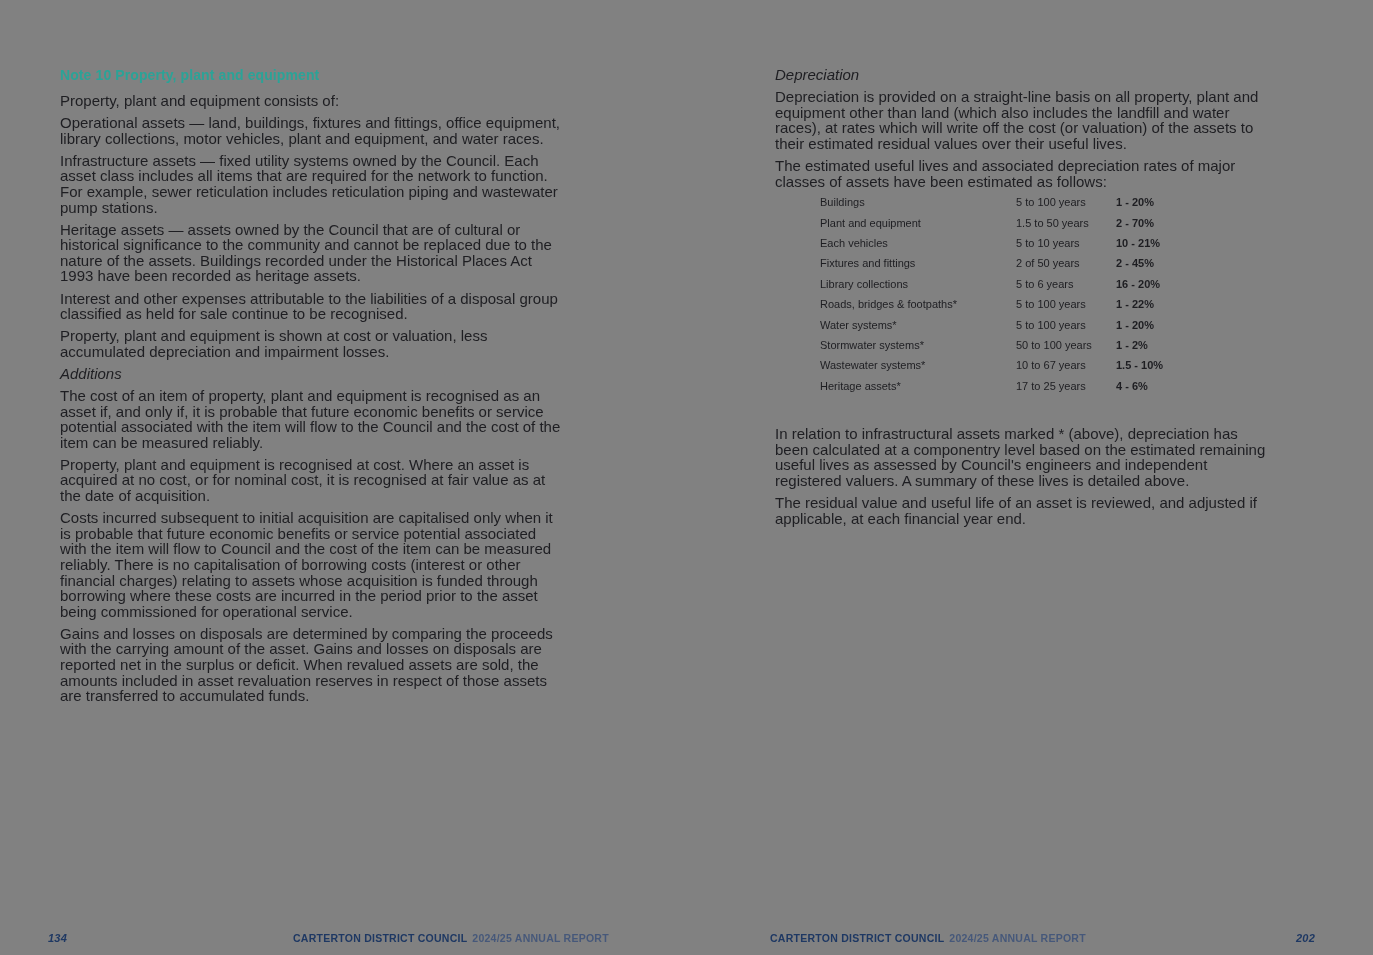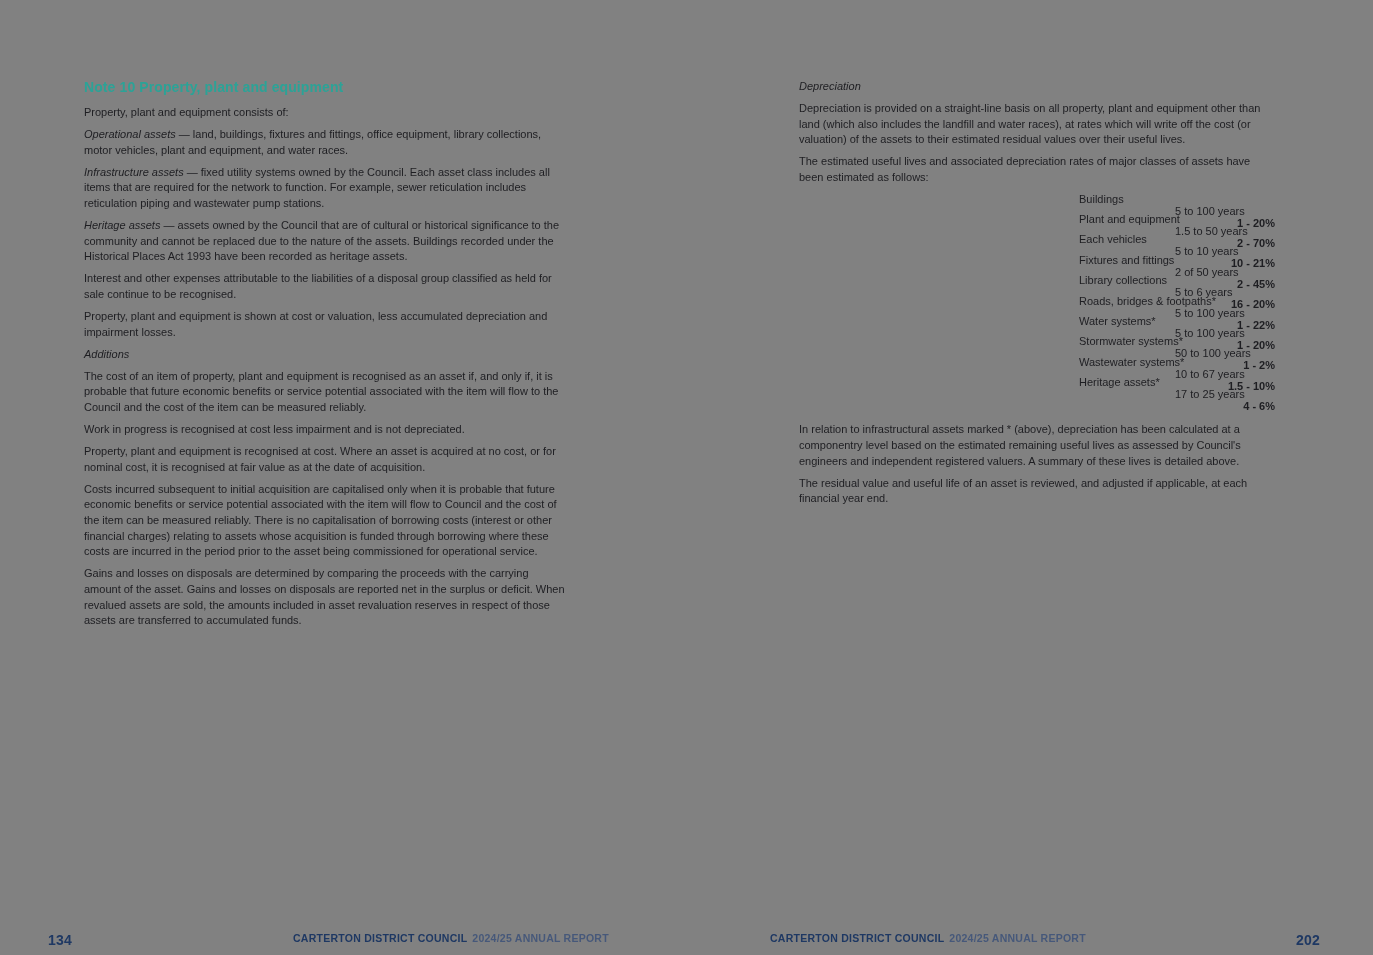--- a/index.html
+++ b/index.html
@@ -6,35 +6,35 @@
   body{
     width:1373px;height:955px;position:relative;overflow:hidden;
     background:#818181;
     font-family:"Liberation Sans","DejaVu Sans",sans-serif;
     color:#1e1e22;
     -webkit-font-smoothing:antialiased;
   }
   .page{position:absolute;top:0;height:955px;}
   #page-left{left:60px;width:505px;}
   #page-right{left:775px;width:500px;}
-  .content{position:absolute;top:79px;left:0;right:0;margin-left:24px;}
+  .content{position:absolute;top:67px;left:0;right:0;}
   .title{
     font-size:14px;font-weight:700;color:#2BA397;
     margin:0 0 10px 0;letter-spacing:.1px;
   }
-  .para{font-size:11px;line-height:15.6px;margin:0 0 6.5px 0;}
+  .para{font-size:15px;line-height:15.6px;margin:0 0 6.5px 0;}
   .h-it{font-style:italic;}
-  .lead-it{font-style:italic;}
+  .lead-it{}
   .dep-table{margin:7px 0 26px 45px;}
-  .t-row{display:flex;height:20.4px;align-items:flex-end;font-size:11px;flex-direction:column;}
+  .t-row{display:flex;height:20.4px;align-items:flex-start;font-size:11px;}
   .c-asset{width:196px;}
   .c-life{width:100px;}
   .c-rate{flex:1;font-weight:bold;}
   .footer{position:absolute;top:932px;font-size:10.5px;letter-spacing:.25px;}
-  .pageno{font-weight:700;color:#1E3863;font-size:14px;}
+  .pageno{font-weight:700;color:#1E3863;font-size:11px;font-style:italic;}
   #pageno-left{left:48px;}
   #footer-left{left:293px;}
   #footer-right{left:770px;}
   #pageno-right{left:1296px;}
   .fb-council{font-weight:700;color:#1E3863;}
   .fb-report{font-weight:600;color:#46587A;margin-left:5px;}
 </style>
 </head>
 <body>
 
@@ -48,21 +48,20 @@
 
     <p class="para"><span class="lead-it">Infrastructure assets</span><span> — fixed utility systems owned by the Council. Each asset class includes all items that are required for the network to function. For example, sewer reticulation includes reticulation piping and wastewater pump stations.</span></p>
 
     <p class="para"><span class="lead-it">Heritage assets</span><span> — assets owned by the Council that are of cultural or historical significance to the community and cannot be replaced due to the nature of the assets. Buildings recorded under the Historical Places Act 1993 have been recorded as heritage assets.</span></p>
 
     <p class="para">Interest and other expenses attributable to the liabilities of a disposal group classified as held for sale continue to be recognised.</p>
     <p class="para">Property, plant and equipment is shown at cost or valuation, less accumulated depreciation and impairment losses.</p>
 
     <p class="para h-it">Additions</p>
     <p class="para">The cost of an item of property, plant and equipment is recognised as an asset if, and only if, it is probable that future economic benefits or service potential associated with the item will flow to the Council and the cost of the item can be measured reliably.</p>
-    <p class="para">Work in progress is recognised at cost less impairment and is not depreciated.</p>
     <p class="para">Property, plant and equipment is recognised at cost. Where an asset is acquired at no cost, or for nominal cost, it is recognised at fair value as at the date of acquisition.</p>
 
     <p class="para">Costs incurred subsequent to initial acquisition are capitalised only when it is probable that future economic benefits or service potential associated with the item will flow to Council and the cost of the item can be measured reliably. There is no capitalisation of borrowing costs (interest or other financial charges) relating to assets whose acquisition is funded through borrowing where these costs are incurred in the period prior to the asset being commissioned for operational service.</p>
 
     <p class="para">Gains and losses on disposals are determined by comparing the proceeds with the carrying amount of the asset. Gains and losses on disposals are reported net in the surplus or deficit. When revalued assets are sold, the amounts included in asset revaluation reserves in respect of those assets are transferred to accumulated funds.</p>
   </div>
 </div>
 
 <div class="page" id="page-right">
   <div class="content">

